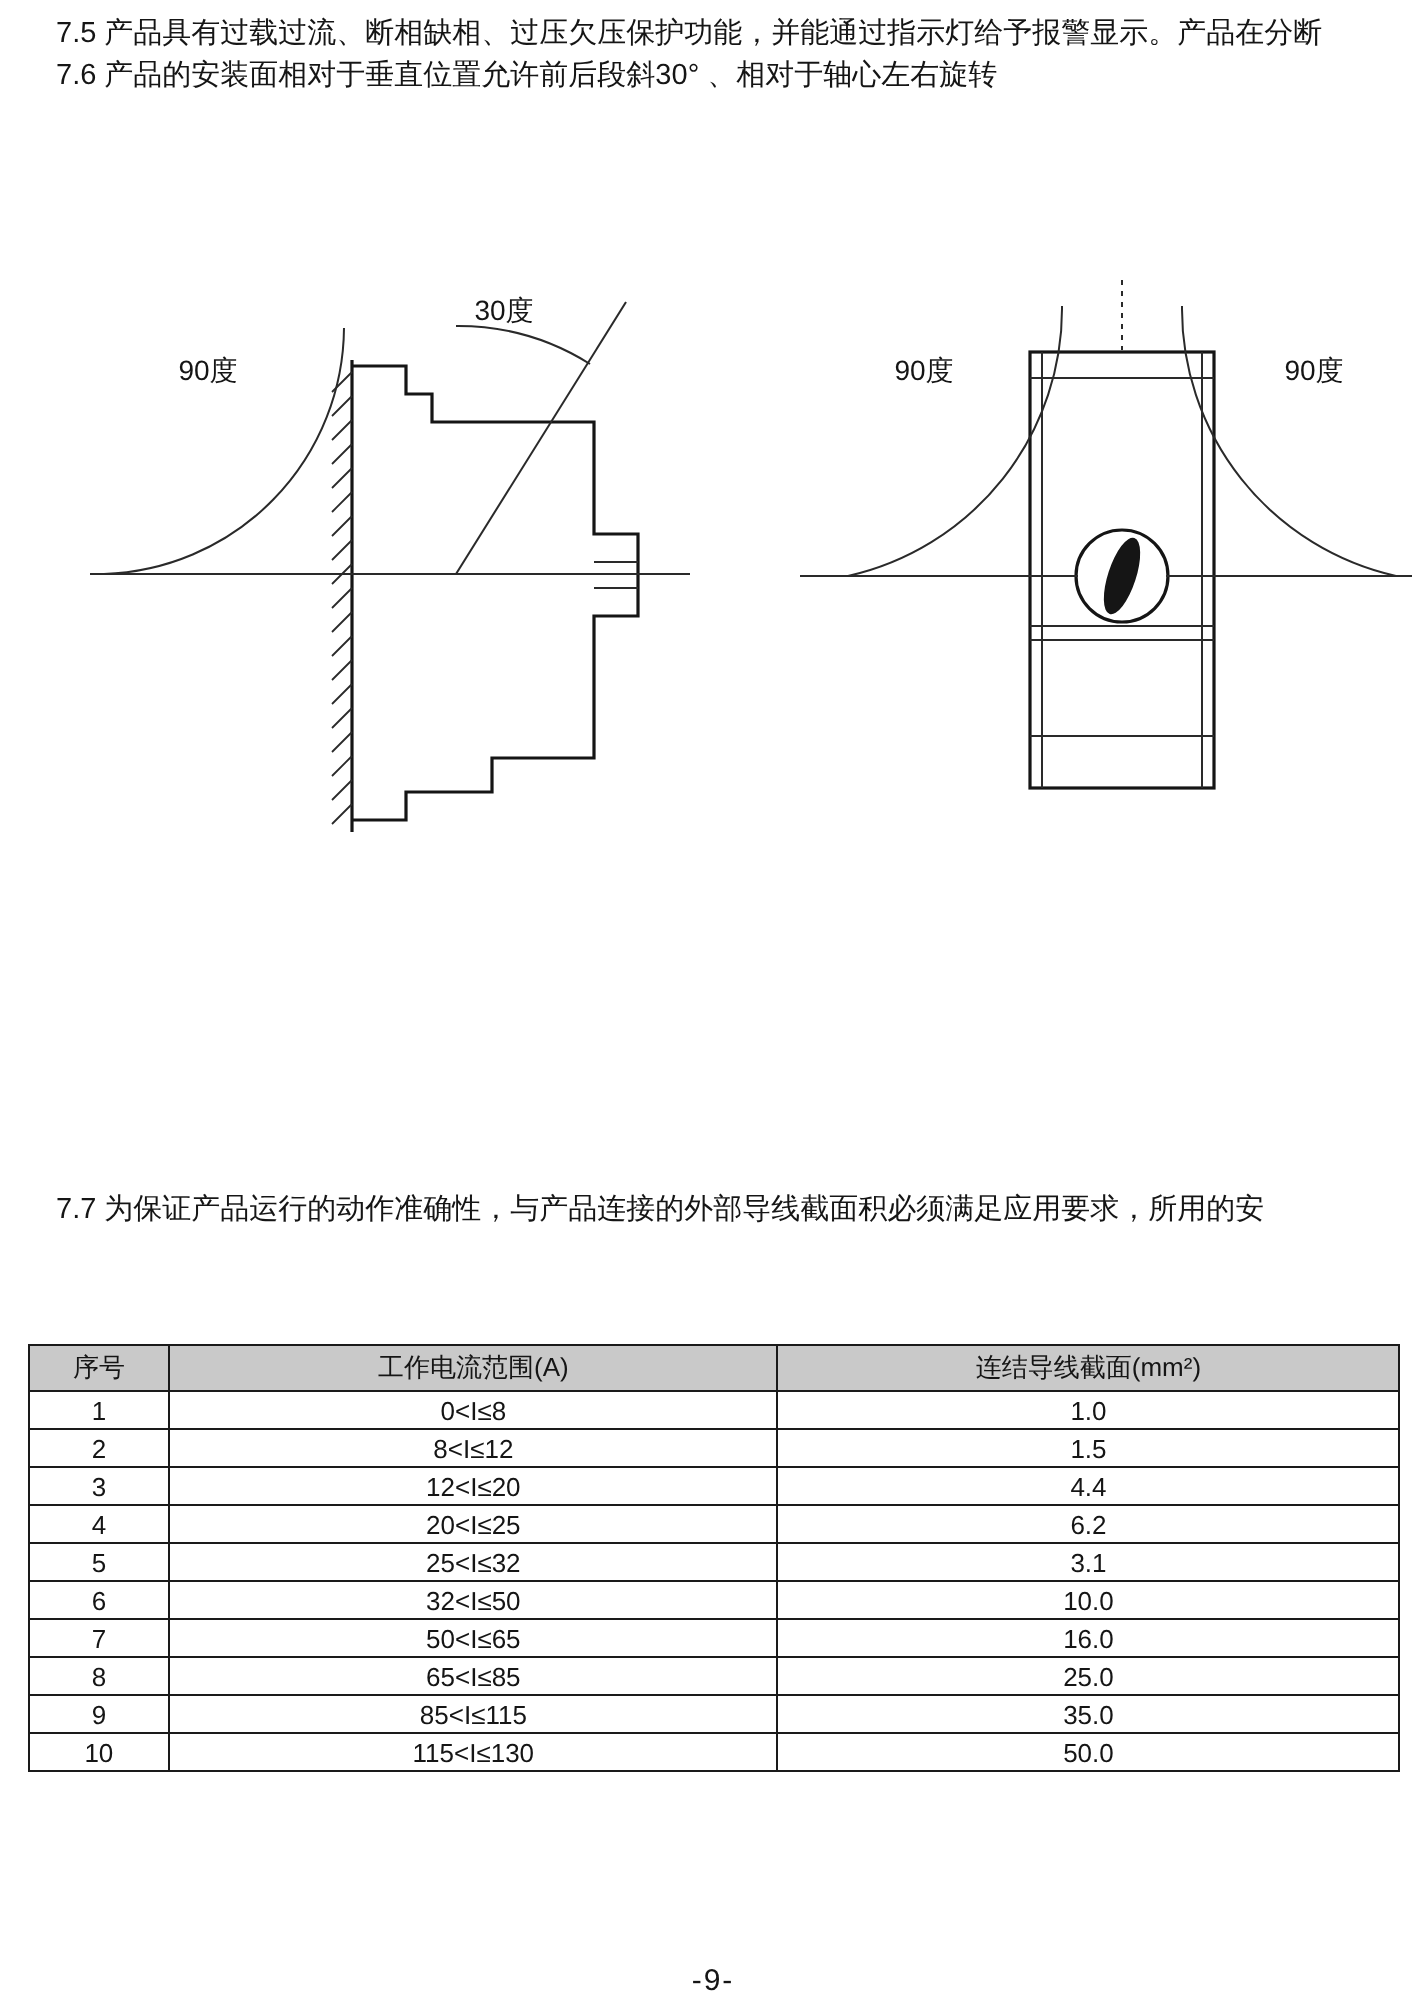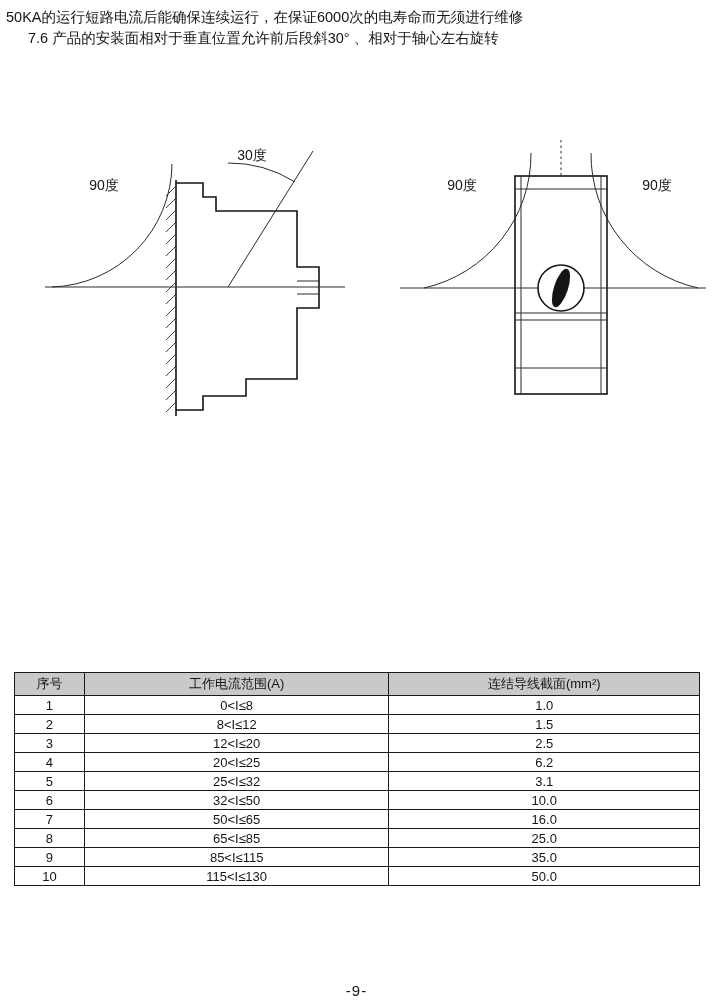--- a/index.html
+++ b/index.html
@@ -37,21 +37,21 @@
   .col-sec { width:311px; }
 
   #page-number { position:absolute; top:982px; left:0; width:713px; text-align:center; font-size:15px; letter-spacing:1px; }
 </style>
 </head>
 <body>
 
 <div class="page">
 
   <div class="text-block" id="block-top">
-    <div class="line">50KA的运行短路电流后能确保连续运行，在保证6000次的电寿命而无须进行维修</div>
+    <div class="line indent">7.5 产品具有过载过流、断相缺相、过压欠压保护功能，并能通过指示灯给予报警显示。产品在分断</div>
     <div class="line indent">7.6 产品的安装面相对于垂直位置允许前后段斜30° 、相对于轴心左右旋转</div>
   </div>
 
   <svg id="diagram-svg" viewBox="0 130 713 310">
 
     <g>
 
       <line class="stroke" x1="176" y1="180" x2="176" y2="416"></line>
       <path class="hatch" d="M176 186 L166 196 M176 198 L166 208 M176 210 L166 220 M176 222 L166 232 M176 234 L166 244 M176 246 L166 256 M176 258 L166 268 M176 270 L166 280 M176 282 L166 292 M176 294 L166 304 M176 306 L166 316 M176 318 L166 328 M176 330 L166 340 M176 342 L166 352 M176 354 L166 364 M176 366 L166 376 M176 378 L166 388 M176 390 L166 400 M176 402 L166 412"></path>
 
@@ -82,20 +82,21 @@
       <path class="thin" d="M400 288 L521 288 M521 288 L539 288 M583 288 L601 288 M601 288 L706 288"></path>
 
       <path class="thin" d="M424 288 A137 137 0 0 0 531 153"></path>
       <text x="462" y="190" text-anchor="middle">90度</text>
       <path class="thin" d="M698 288 A137 137 0 0 1 591 153"></path>
       <text x="657" y="190" text-anchor="middle">90度</text>
     </g>
   </svg>
 
   <div class="text-block" id="block-77">
+    <div class="line indent">7.7 为保证产品运行的动作准确性，与产品连接的外部导线截面积必须满足应用要求，所用的安</div>
   </div>
 
   <table class="wire-table">
     <colgroup>
         <col class="col-idx">
         <col class="col-cur">
         <col class="col-sec">
       </colgroup>
     <thead>
       <tr>
@@ -111,21 +112,21 @@
         <td>1.0</td>
       </tr>
       <tr>
         <td>2</td>
         <td>8&lt;I≤12</td>
         <td>1.5</td>
       </tr>
       <tr>
         <td>3</td>
         <td>12&lt;I≤20</td>
-        <td>2.5</td>
+        <td>4.4</td>
       </tr>
       <tr>
         <td>4</td>
         <td>20&lt;I≤25</td>
         <td>6.2</td>
       </tr>
       <tr>
         <td>5</td>
         <td>25&lt;I≤32</td>
         <td>3.1</td>

